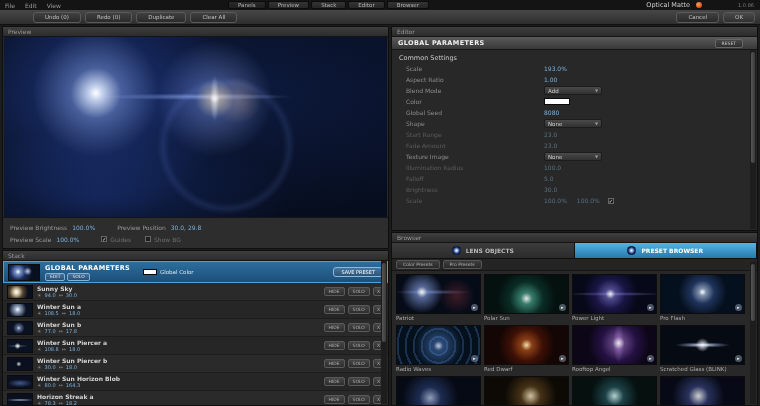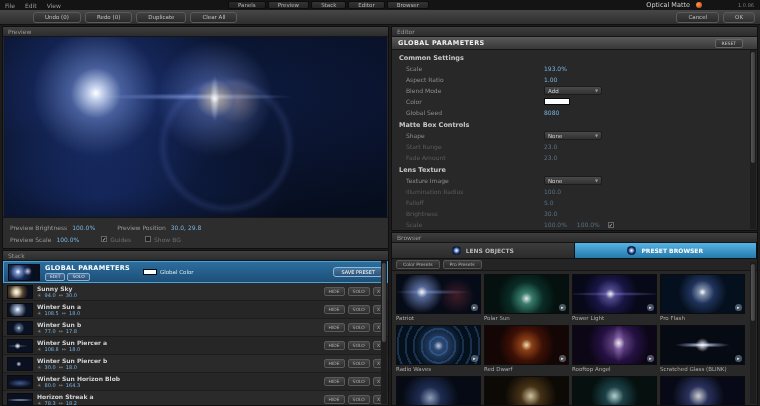--- a/index.html
+++ b/index.html
@@ -83,21 +83,21 @@
   .thumb-6 { background:radial-gradient(ellipse 82% 14% at 50% 50%, rgba(200,220,255,0.8) 0, transparent 72%), #0a1020; }
   .stack-scroll { position:absolute; right:1px; top:10px; bottom:1px; width:6px; background:#1d1d1d; }
   .stack-scroll .thumbbar { position:absolute; top:2px; left:1px; width:4px; height:55%; background:linear-gradient(90deg,#555,#3b3b3b); border-radius:2px; }
 
   
   .editor-panel { left:391px; top:26px; width:367px; height:205px; }
   .editor-subheader { height:13px; background:linear-gradient(#5a5a5a,#383838); border-bottom:1px solid #151515; display:flex; align-items:center; padding:0 6px; }
   .editor-subheader .etitle { font-size:6.5px; font-weight:bold; color:#f0f0f0; letter-spacing:0.4px; }
   .reset-btn { margin-left:auto; margin-right:8px; background:linear-gradient(#484848,#2e2e2e); border:1px solid #666; border-radius:2px; color:#ccc; font-size:4.5px; padding:0 6px; line-height:7px; }
   .params { padding-top:1px; }
-  .psection { font-size:6.5px; font-weight:bold; color:#c8c8c8; padding:3px 7px 1px; }
+  .psection { font-size:6.5px; font-weight:normal; color:#c8c8c8; padding:3px 7px 1px; }
   .param-row { display:flex; align-items:center; height:11px; padding:0 14px; font-size:6px; }
   .plabel { width:138px; color:#8d8d8d; flex-shrink:0; }
   .pvalue { color:#7ab2e0; }
   .param-row.disabled .plabel { color:#5c5c5c; }
   .param-row.disabled .pvalue { color:#587182; }
   .dropdown { width:58px; height:9px; background:linear-gradient(#4a4a4a,#313131); border:1px solid #1c1c1c; border-radius:2px; font-size:5.5px; color:#cfcfcf; display:flex; align-items:center; justify-content:space-between; padding:0 3px; }
   .dd-arrow { font-size:4px; color:#999; }
   .color-swatch { width:26px; height:7px; background:#fff; border:1px solid #0a0a0a; }
   .pvalue.pair span { margin-right:8px; }
   .editor-scroll { position:absolute; right:1px; top:23px; bottom:1px; width:6px; background:#1d1d1d; }
@@ -356,38 +356,36 @@
     </div>
     <div class="param-row">
       <span class="plabel">Color</span>
       <span class="color-swatch"></span>
     </div>
     <div class="param-row">
       <span class="plabel">Global Seed</span>
       <span class="pvalue">8080</span>
     </div>
 
-    <div class="psection">Matte Box Controls</div>
     <div class="param-row">
       <span class="plabel">Shape</span>
       <span class="dropdown">
         <span>None</span>
           <span class="dd-arrow">▼</span>
       </span>
     </div>
     <div class="param-row disabled">
       <span class="plabel">Start Range</span>
       <span class="pvalue">23.0</span>
     </div>
     <div class="param-row disabled">
       <span class="plabel">Fade Amount</span>
       <span class="pvalue">23.0</span>
     </div>
 
-    <div class="psection">Lens Texture</div>
     <div class="param-row">
       <span class="plabel">Texture Image</span>
       <span class="dropdown">
         <span>None</span>
           <span class="dd-arrow">▼</span>
       </span>
     </div>
     <div class="param-row disabled">
       <span class="plabel">Illumination Radius</span>
       <span class="pvalue">100.0</span>

